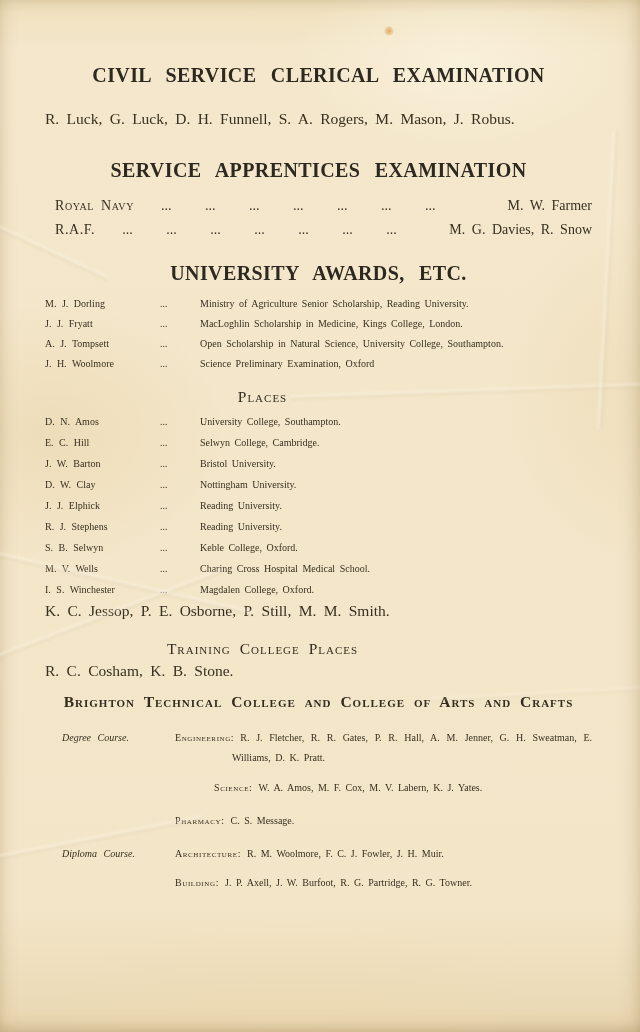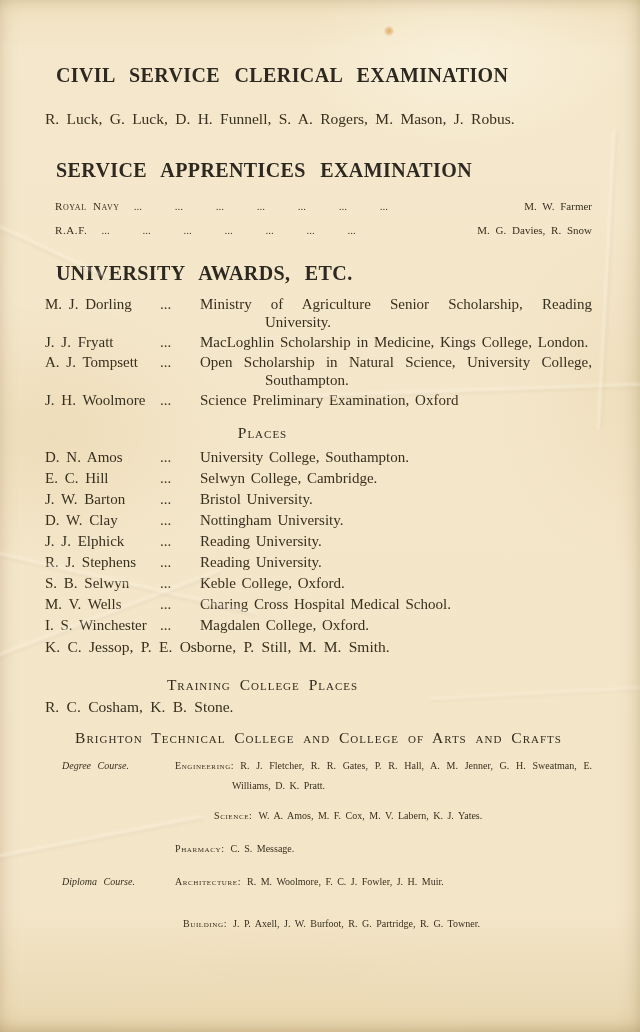--- a/index.html
+++ b/index.html
@@ -40,21 +40,21 @@
     filter: blur(1.2px);
     opacity: .55;
   }
   .crease.vertical {
     background: linear-gradient(to right, rgba(255,250,235,0) 0%, rgba(255,251,238,.85) 40%, rgba(146,115,64,.18) 70%, rgba(255,250,235,0) 100%);
   }
 
   
   .main-heading {
     margin: 11px;
-    text-align: left;
+    text-align: center;
     font-size: 20px;
     line-height: 26px;
     font-weight: bold;
     letter-spacing: .4px;
     word-spacing: 9px;
     color: #2e2920;
   }
   .sub-heading {
     margin: 0;
     text-align: center;
@@ -74,39 +74,40 @@
     word-spacing: 3.5px;
   }
   .sc { font-variant: small-caps; letter-spacing: .6px; }
   .italic { font-style: italic; }
 
   
   .leader-row {
     display: flex;
     align-items: baseline;
     padding-left: 10px;
-    font-size: 11px;
+    font-size: 14px;
     line-height: 24px;
+    gap: 13px;
   }
   .leader-label { white-space: nowrap; word-spacing: 3px; }
   .leader {
     flex: 1;
     overflow: hidden;
     white-space: nowrap;
     word-spacing: 30px;
     padding: 0 14px;
     color: #40382a;
   }
   .leader-value { white-space: nowrap; text-align: right; word-spacing: 3px; }
 
   
   .entry-row {
     display: grid;
     grid-template-columns: 115px 40px 1fr;
-    font-size: 15px;
+    font-size: 10px;
     font-family: Liberation Serif, serif;
   }
   .col-name { white-space: nowrap; word-spacing: 3px; }
   .col-dots { color: #40382a; }
   .col-desc {
     margin: 0;
     text-align: justify;
     word-spacing: 2px;
     padding-left: 65px;
     text-indent: -65px;
@@ -140,25 +141,25 @@
   .sec-civil .main-heading { margin-top: 62px; }
   .sec-civil .names-line { margin-top: 21px; }
   .sec-service .main-heading { margin-top: 28px; }
   .sec-service .leader-row.first { margin-top: 9px; }
   .sec-university .main-heading { margin-top: 18px; margin-bottom: 9px; }
   .sec-places .sub-heading { margin-top: 14px; margin-bottom: 4px; }
   .sec-sandhurst .sub-heading { margin-top: 14px; margin-bottom: 1px; }
   .sec-sandhurst .names-line { line-height: 21px; }
   .sec-training .sub-heading { margin-top: 18px; margin-bottom: 1px; }
   .sec-training .names-line { line-height: 21px; }
-  .sec-brighton .sub-heading { margin-top: 11px; margin-bottom: 8px; }
+  .sec-brighton .sub-heading { margin-top: 11px; margin-bottom: 16px; font-weight: bold; }
   .block-science { margin-top: 10px; gap: 39px; }
   .block-pharmacy { margin-top: 13px; }
   .block-architecture { margin-top: 13px; }
-  .block-building { margin-top: 22px; gap: 8px; }
+  .block-building { margin-top: 9px; }
 </style>
 </head>
 <body>
 
 <div class="page">
 
   <div class="texture">
     <div class="crease" style="left:290px; top:388px; width:350px; transform:rotate(-2deg);"></div>
     <div class="crease vertical" style="left:604px; top:130px; width:7px; height:300px; transform:rotate(3deg);"></div>
     <div class="crease" style="left:-30px; top:578px; width:290px; transform:rotate(13deg);"></div>

